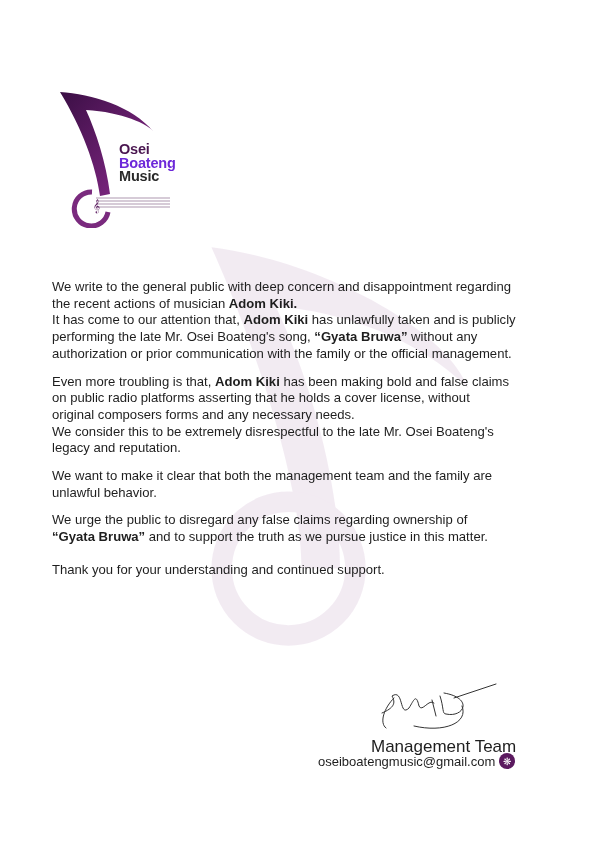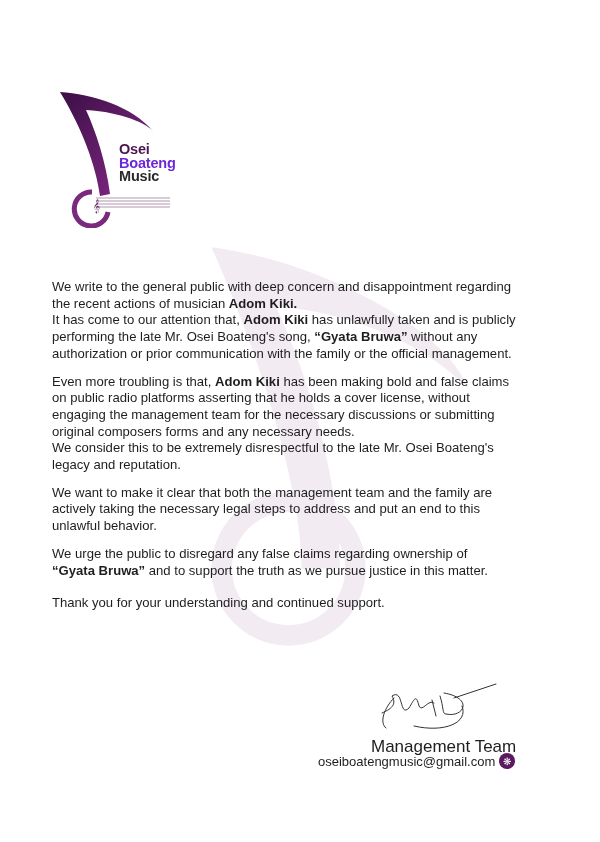--- a/index.html
+++ b/index.html
@@ -56,28 +56,26 @@
   <p>
     <span class="line"><span>We write to the general public with deep concern and disappointment regarding</span></span>
     <span class="line"><span>the recent actions of musician </span><b>Adom Kiki.</b></span>
     <span class="line"><span>It has come to our attention that, </span><b>Adom Kiki</b><span> has unlawfully taken and is publicly</span></span>
     <span class="line"><span>performing the late Mr. Osei Boateng's song, </span><b>“Gyata Bruwa”</b><span> without any</span></span>
     <span class="line"><span>authorization or prior communication with the family or the official management.</span></span>
   </p>
   <p>
     <span class="line"><span>Even more troubling is that, </span><b>Adom Kiki</b><span> has been making bold and false claims</span></span>
     <span class="line">on public radio platforms asserting that he holds a cover license, without</span>
-    <span class="line">engaging the management team for the necessary discussions or submitting</span>
     <span class="line">original composers forms and any necessary needs.</span>
     <span class="line">We consider this to be extremely disrespectful to the late Mr. Osei Boateng's</span>
     <span class="line">legacy and reputation.</span>
   </p>
   <p>
     <span class="line">We want to make it clear that both the management team and the family are</span>
-    <span class="line">actively taking the necessary legal steps to address and put an end to this</span>
     <span class="line">unlawful behavior.</span>
   </p>
   <p>
     <span class="line">We urge the public to disregard any false claims regarding ownership of</span>
     <span class="line"><b>“Gyata Bruwa”</b><span> and to support the truth as we pursue justice in this matter.</span></span>
   </p>
   <p style="margin-top:16px">Thank you for your understanding and continued support.</p>
 </div>
 
 <svg class="sig" viewBox="0 0 124 62">

